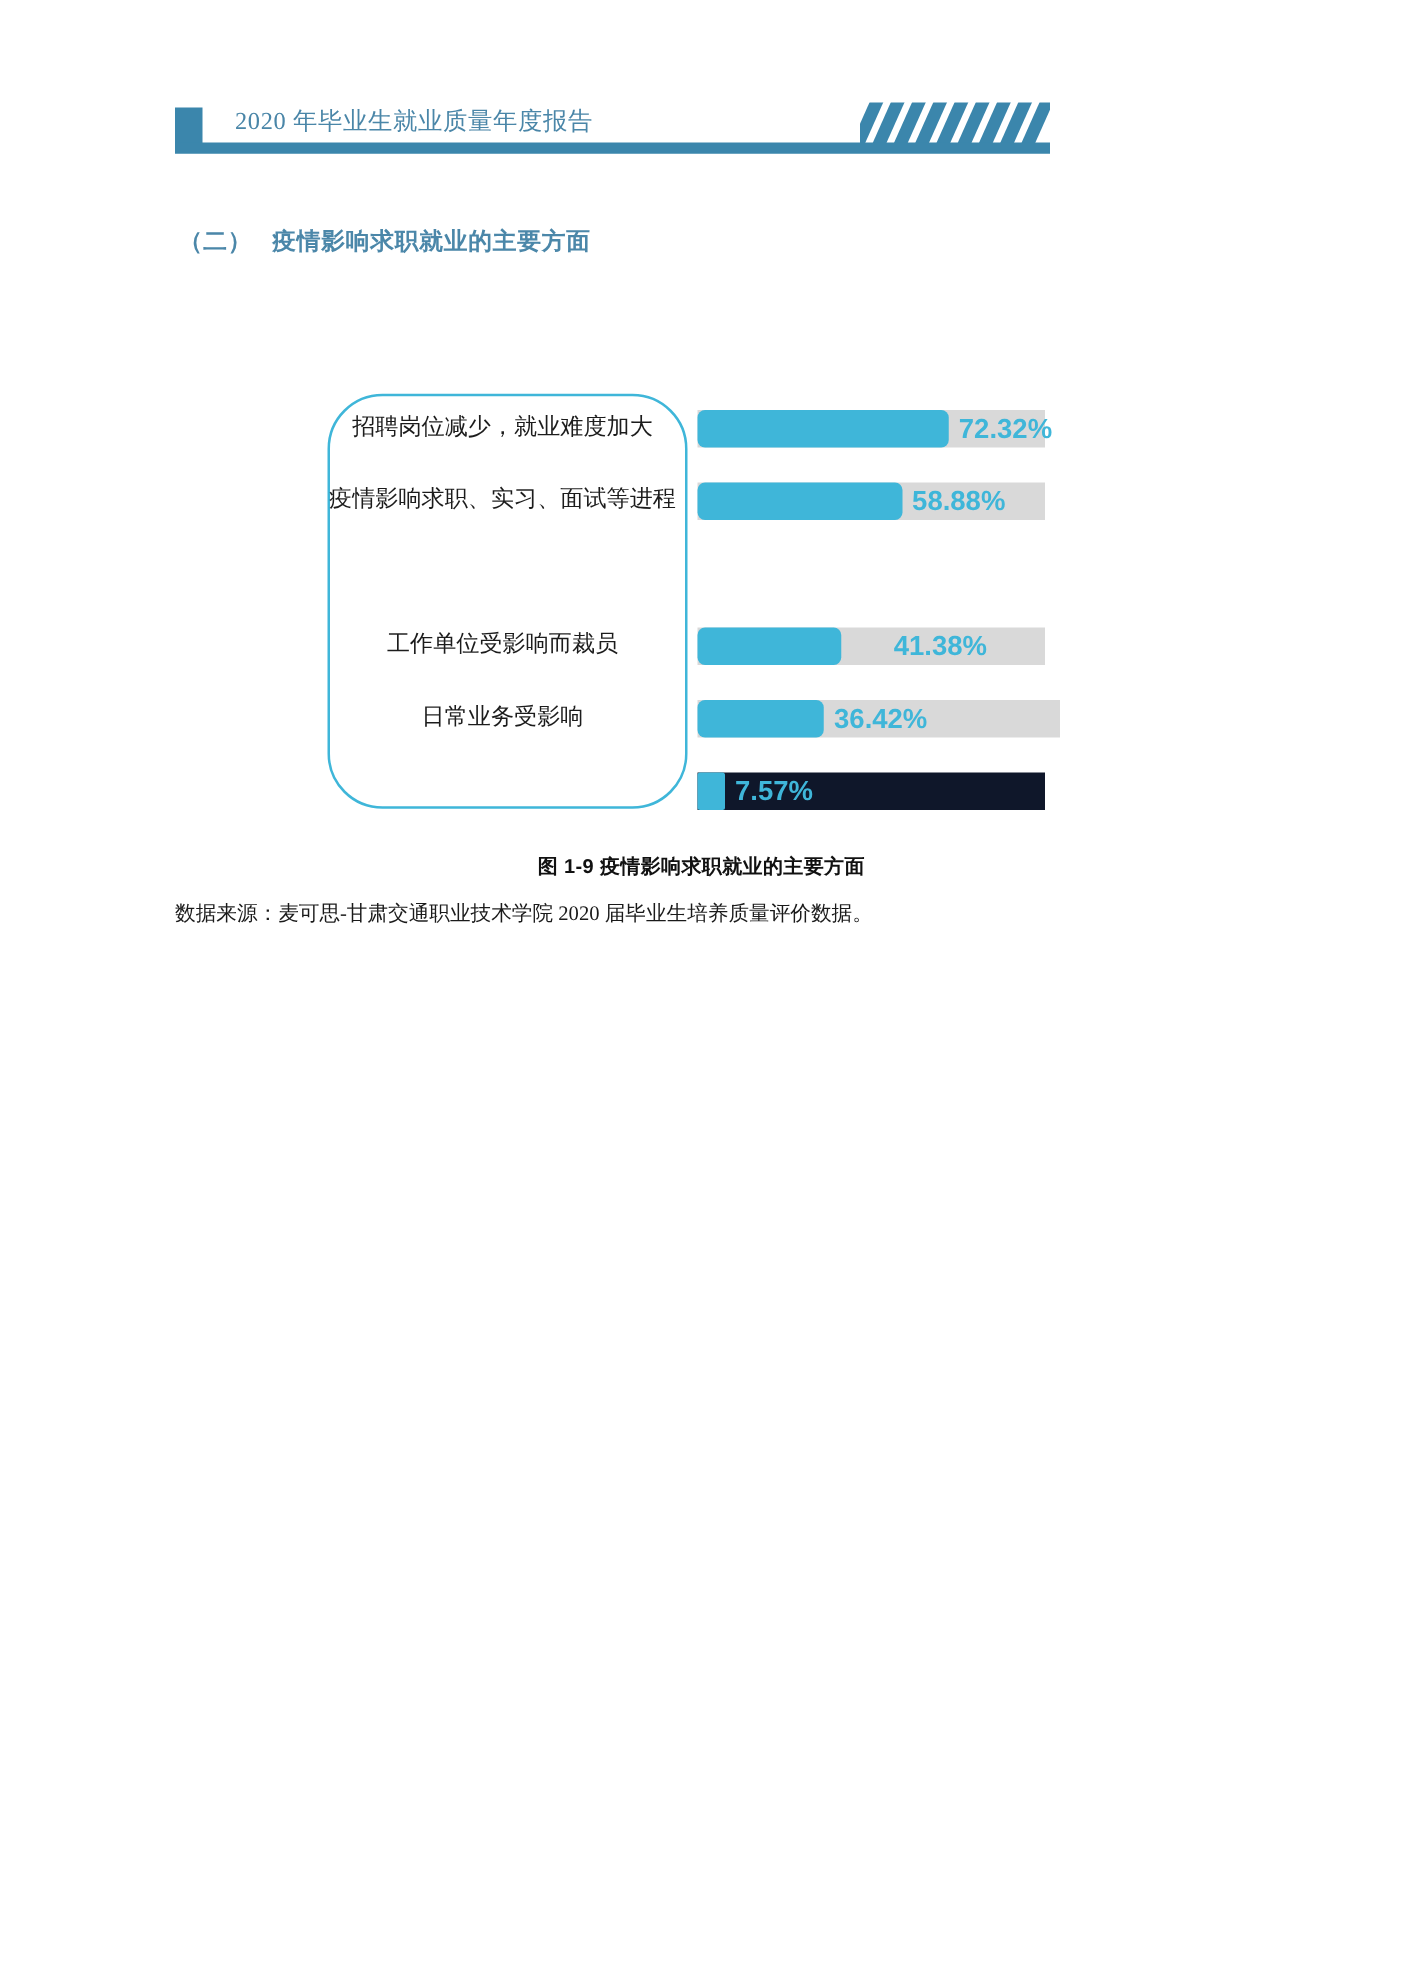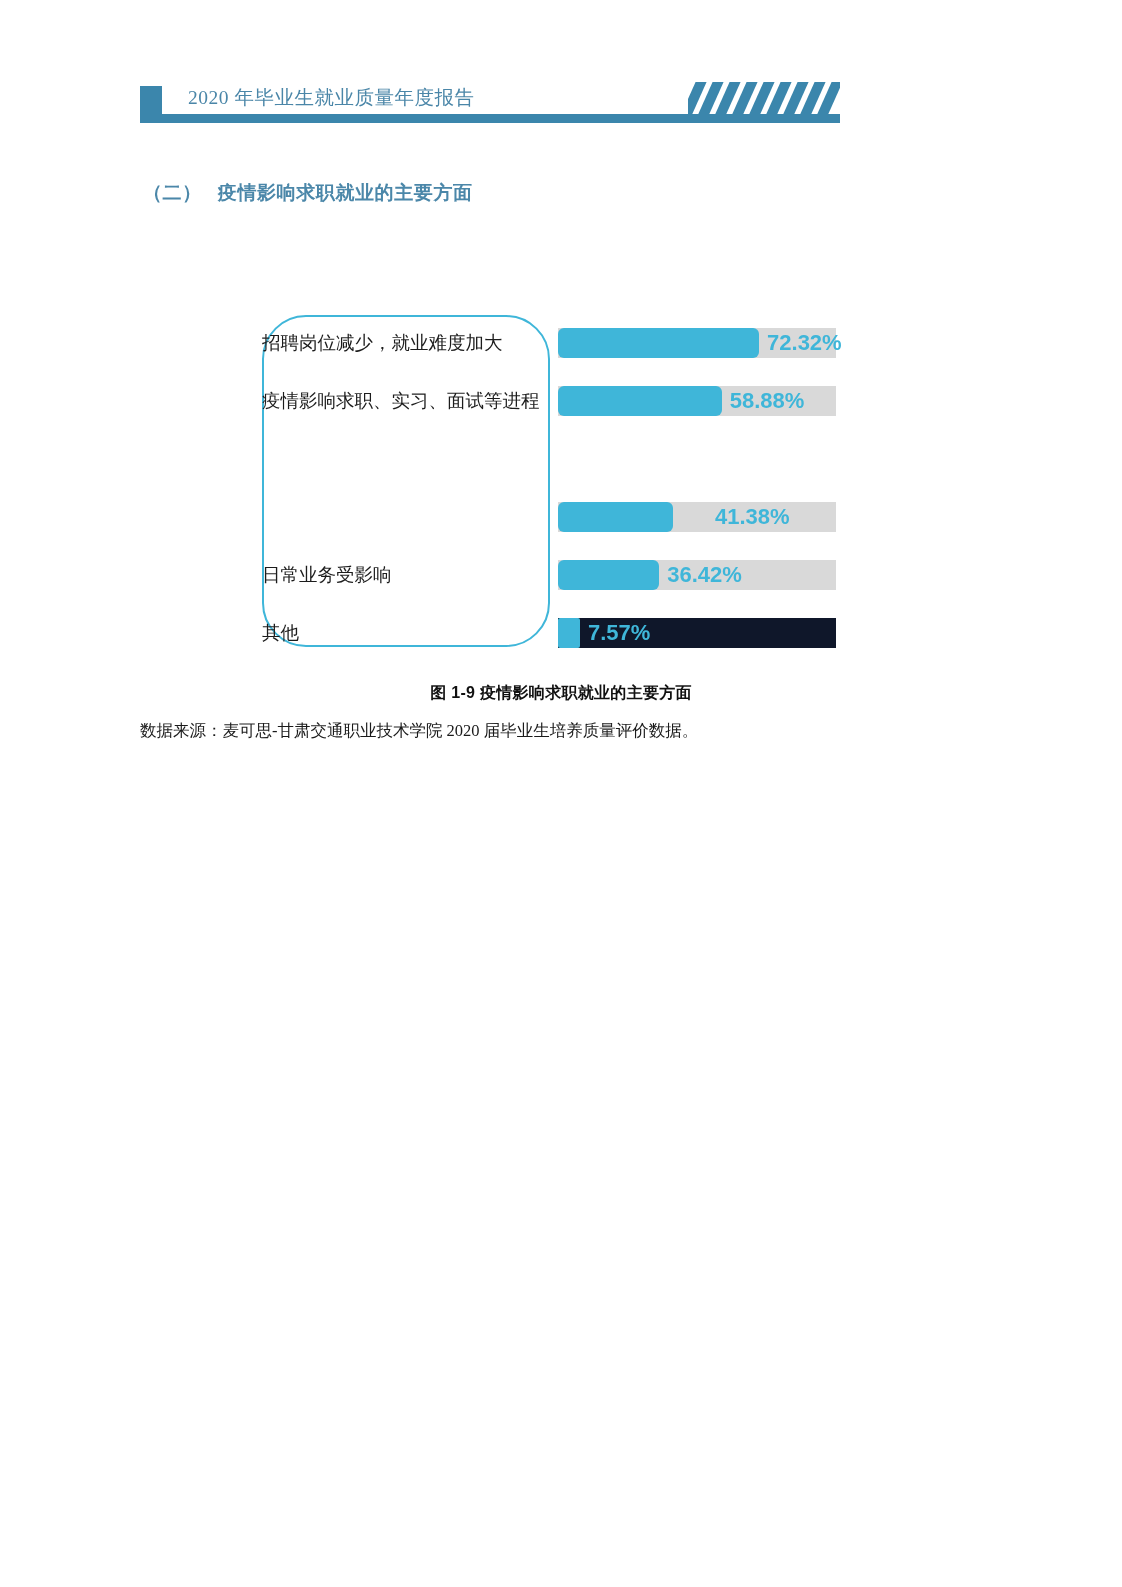--- a/index.html
+++ b/index.html
@@ -140,22 +140,22 @@
     width: 580px;
     height: 34px;
   }
   .row-label {
     position: absolute;
     left: 0px;
     top: 0px;
     width: 280px;
     height: 34px;
     line-height: 34px;
-    text-align: left;
-    font-family: Liberation Serif, serif;
+    text-align: center;
+    font-family: Liberation Mono, monospace;
     font-size: 18.5px;
     color: #1c1c1c;
     white-space: nowrap;
   }
   .row-track {
     position: absolute;
     left: 296px;
     top: 2px;
     width: 278px;
     height: 30px;
@@ -252,34 +252,34 @@
           </div>
         </div>
         <div class="row" style="top: 72px;">
           <div class="row-label">疫情影响求职、实习、面试等进程</div>
           <div class="row-track" style="background: rgb(217, 217, 217);">
             <div class="row-fill" style="width: 163.686px; background: rgb(63, 182, 217);"></div>
             <div class="row-value" style="left: 171.686px; color: rgb(63, 182, 217);">58.88%</div>
           </div>
         </div>
         <div class="row" style="top: 188px;">
+          <div class="row-label">工作单位受影响而裁员</div>
           <div class="row-track" style="background: rgb(217, 217, 217);">
             <div class="row-fill" style="width: 115.036px; background: rgb(63, 182, 217);"></div>
             <div class="row-value" style="left: 126px; color: rgb(63, 182, 217); margin-left: 31px;">41.38%</div>
           </div>
         </div>
         <div class="row" style="top: 246px;">
           <div class="row-label">日常业务受影响</div>
-          <div class="row-track" style="background: rgb(217, 217, 217);">
+          <div class="row-track" style="background: rgb(217, 217, 217); padding-left: 12px;">
             <div class="row-fill" style="width: 101.248px; background: rgb(63, 182, 217);"></div>
             <div class="row-value" style="left: 109.248px; color: rgb(63, 182, 217);">36.42%</div>
           </div>
         </div>
         <div class="row" style="top: 304px;">
-          <div class="row-label">其他</div>
           <div class="row-track" style="background: #0f172a;">
             <div class="row-fill" style="width: 22px; background: rgb(63, 182, 217); border-radius: 2px;"></div>
             <div class="row-value" style="left: 30px; color: rgb(63, 182, 217);">7.57%</div>
           </div>
         </div>
       </div>
   </div>
 
   <div class="fig-caption">图 1-9  疫情影响求职就业的主要方面</div>
   <div class="fig-source">数据来源：麦可思-甘肃交通职业技术学院 2020 届毕业生培养质量评价数据。</div>

